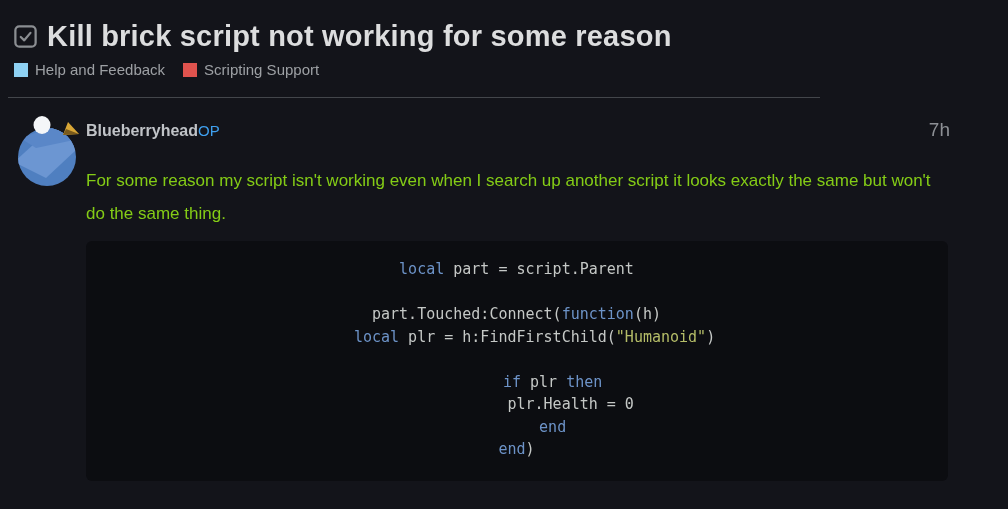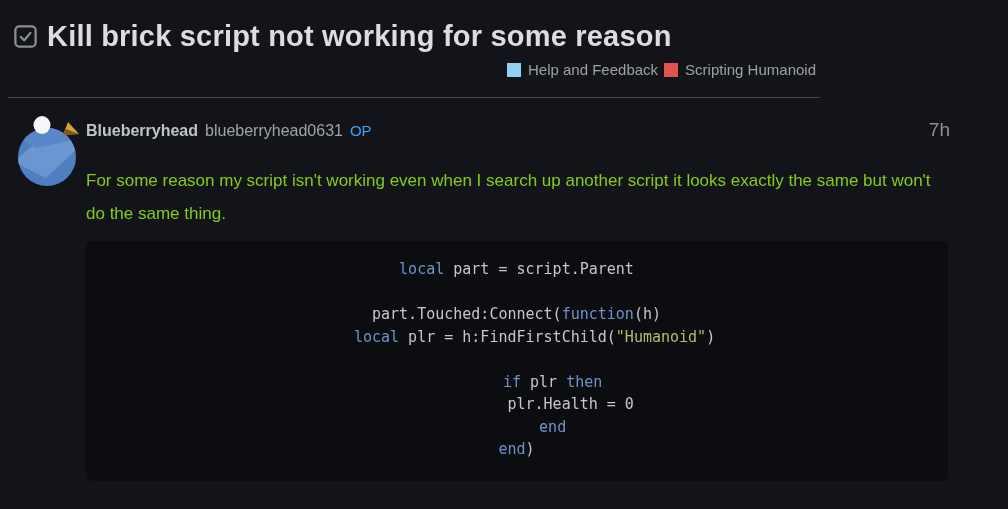--- a/index.html
+++ b/index.html
@@ -16,32 +16,32 @@
   
   .topic-header { padding: 17px 12px 0 12px; }
   .title-row { display: flex; align-items: center; gap: 8px; }
   .solved-icon { width: 27px; height: 27px; display: inline-flex; flex: 0 0 auto; }
   .solved-icon svg { width: 27px; height: 27px; }
   h1.topic-title {
     font-size: 29px; font-weight: 700; color: #dcddde;
     line-height: 38px; letter-spacing: 0.2px;
     white-space: nowrap;
   }
-  .tags-row { display: flex; align-items: center; gap: 6px; margin: 4px 0 0 2px; height: 21px; justify-content: flex-end; }
+  .tags-row { display: flex; align-items: center; gap: 18px; margin: 4px 0 0 2px; height: 21px; }
   .tag { display: inline-flex; align-items: center; gap: 7px; cursor: pointer; }
   .tag-square { width: 14px; height: 14px; display: inline-block; flex: 0 0 auto; }
   .tag-label { font-size: 15px; color: #9da0a4; line-height: 15px; }
 
   .divider { border: none; border-top: 1px solid var(--divider); margin: 17px 8px 0 8px; height: 0; }
 
   
   .post { position: relative; margin-top: 0; }
   .avatar { position: absolute; left: 16px; top: 16px; width: 66px; height: 72px; cursor: pointer; }
   .post-main { margin-left: 86px; width: 864px; padding-top: 21px; }
-  .meta-row { display: flex; align-items: baseline; gap: 7px; height: 22px; }
+  .meta-row { display: flex; align-items: baseline; height: 22px; }
   .display-name { font-size: 16px; font-weight: 700; color: #c0c3c7; cursor: pointer; }
   .username { font-size: 16px; color: #9fa3a8; cursor: pointer; }
   .op-badge { font-size: 15px; font-weight: 400; color: var(--op); }
   .meta-spacer { flex: 1 1 auto; }
   .timestamp { font-size: 19px; color: #8d9095; }
 
   .post-body {
     margin-top: 23px;
     width: 856px;
     font-size: 17px;
@@ -82,21 +82,21 @@
       </span>
       <h1 class="topic-title">Kill brick script not working for some reason</h1>
     </div>
     <div class="tags-row">
         <span class="tag">
           <span class="tag-square" style="background: rgb(142, 209, 243);"></span>
           <span class="tag-label">Help and Feedback</span>
         </span>
         <span class="tag">
           <span class="tag-square" style="background: rgb(224, 83, 78);"></span>
-          <span class="tag-label">Scripting Humanoid</span>
+          <span class="tag-label">Scripting Support</span>
         </span>
       </div>
   </header>
 
   <hr class="divider">
 
   <article class="post">
     <div class="avatar">
       <svg viewBox="0 0 66 72" width="66" height="72">
         <defs>
@@ -111,21 +111,20 @@
         </g>
         <ellipse cx="26" cy="11" rx="8.5" ry="9" fill="#f4f6f8"></ellipse>
         <polygon points="52,8 63,20 47,21" fill="#d8a636"></polygon>
         <polygon points="50,15 63,20 47,21" fill="#7a5a1c"></polygon>
       </svg>
     </div>
 
     <div class="post-main">
       <div class="meta-row">
         <span class="display-name">Blueberryhead</span>
-        <span class="username">blueberryhead0631</span>
         <span class="op-badge">OP</span>
         <span class="meta-spacer"></span>
         <span class="timestamp">7h</span>
       </div>
 
       <div class="post-body">For some reason my script isn't working even when I search up another script it looks exactly the same but won't do the same thing.</div>
 
       <pre class="code-block"><code><div class="code-line"><span class="tok-kw">local</span><span class="tok-p"> part = script.Parent</span></div><div class="code-line"> </div><div class="code-line"><span class="tok-p">part.Touched:Connect(</span><span class="tok-kw">function</span><span class="tok-p">(h)</span></div><div class="code-line"><span class="tok-p">    </span><span class="tok-kw">local</span><span class="tok-p"> plr = h:FindFirstChild(</span><span class="tok-str">"Humanoid"</span><span class="tok-p">)</span></div><div class="code-line"> </div><div class="code-line"><span class="tok-p">        </span><span class="tok-kw">if</span><span class="tok-p"> plr </span><span class="tok-kw">then</span></div><div class="code-line"><span class="tok-p">            plr.Health = 0</span></div><div class="code-line"><span class="tok-p">        </span><span class="tok-kw">end</span></div><div class="code-line"><span class="tok-kw">end</span><span class="tok-p">)</span></div></code></pre>
     </div>
   </article>

